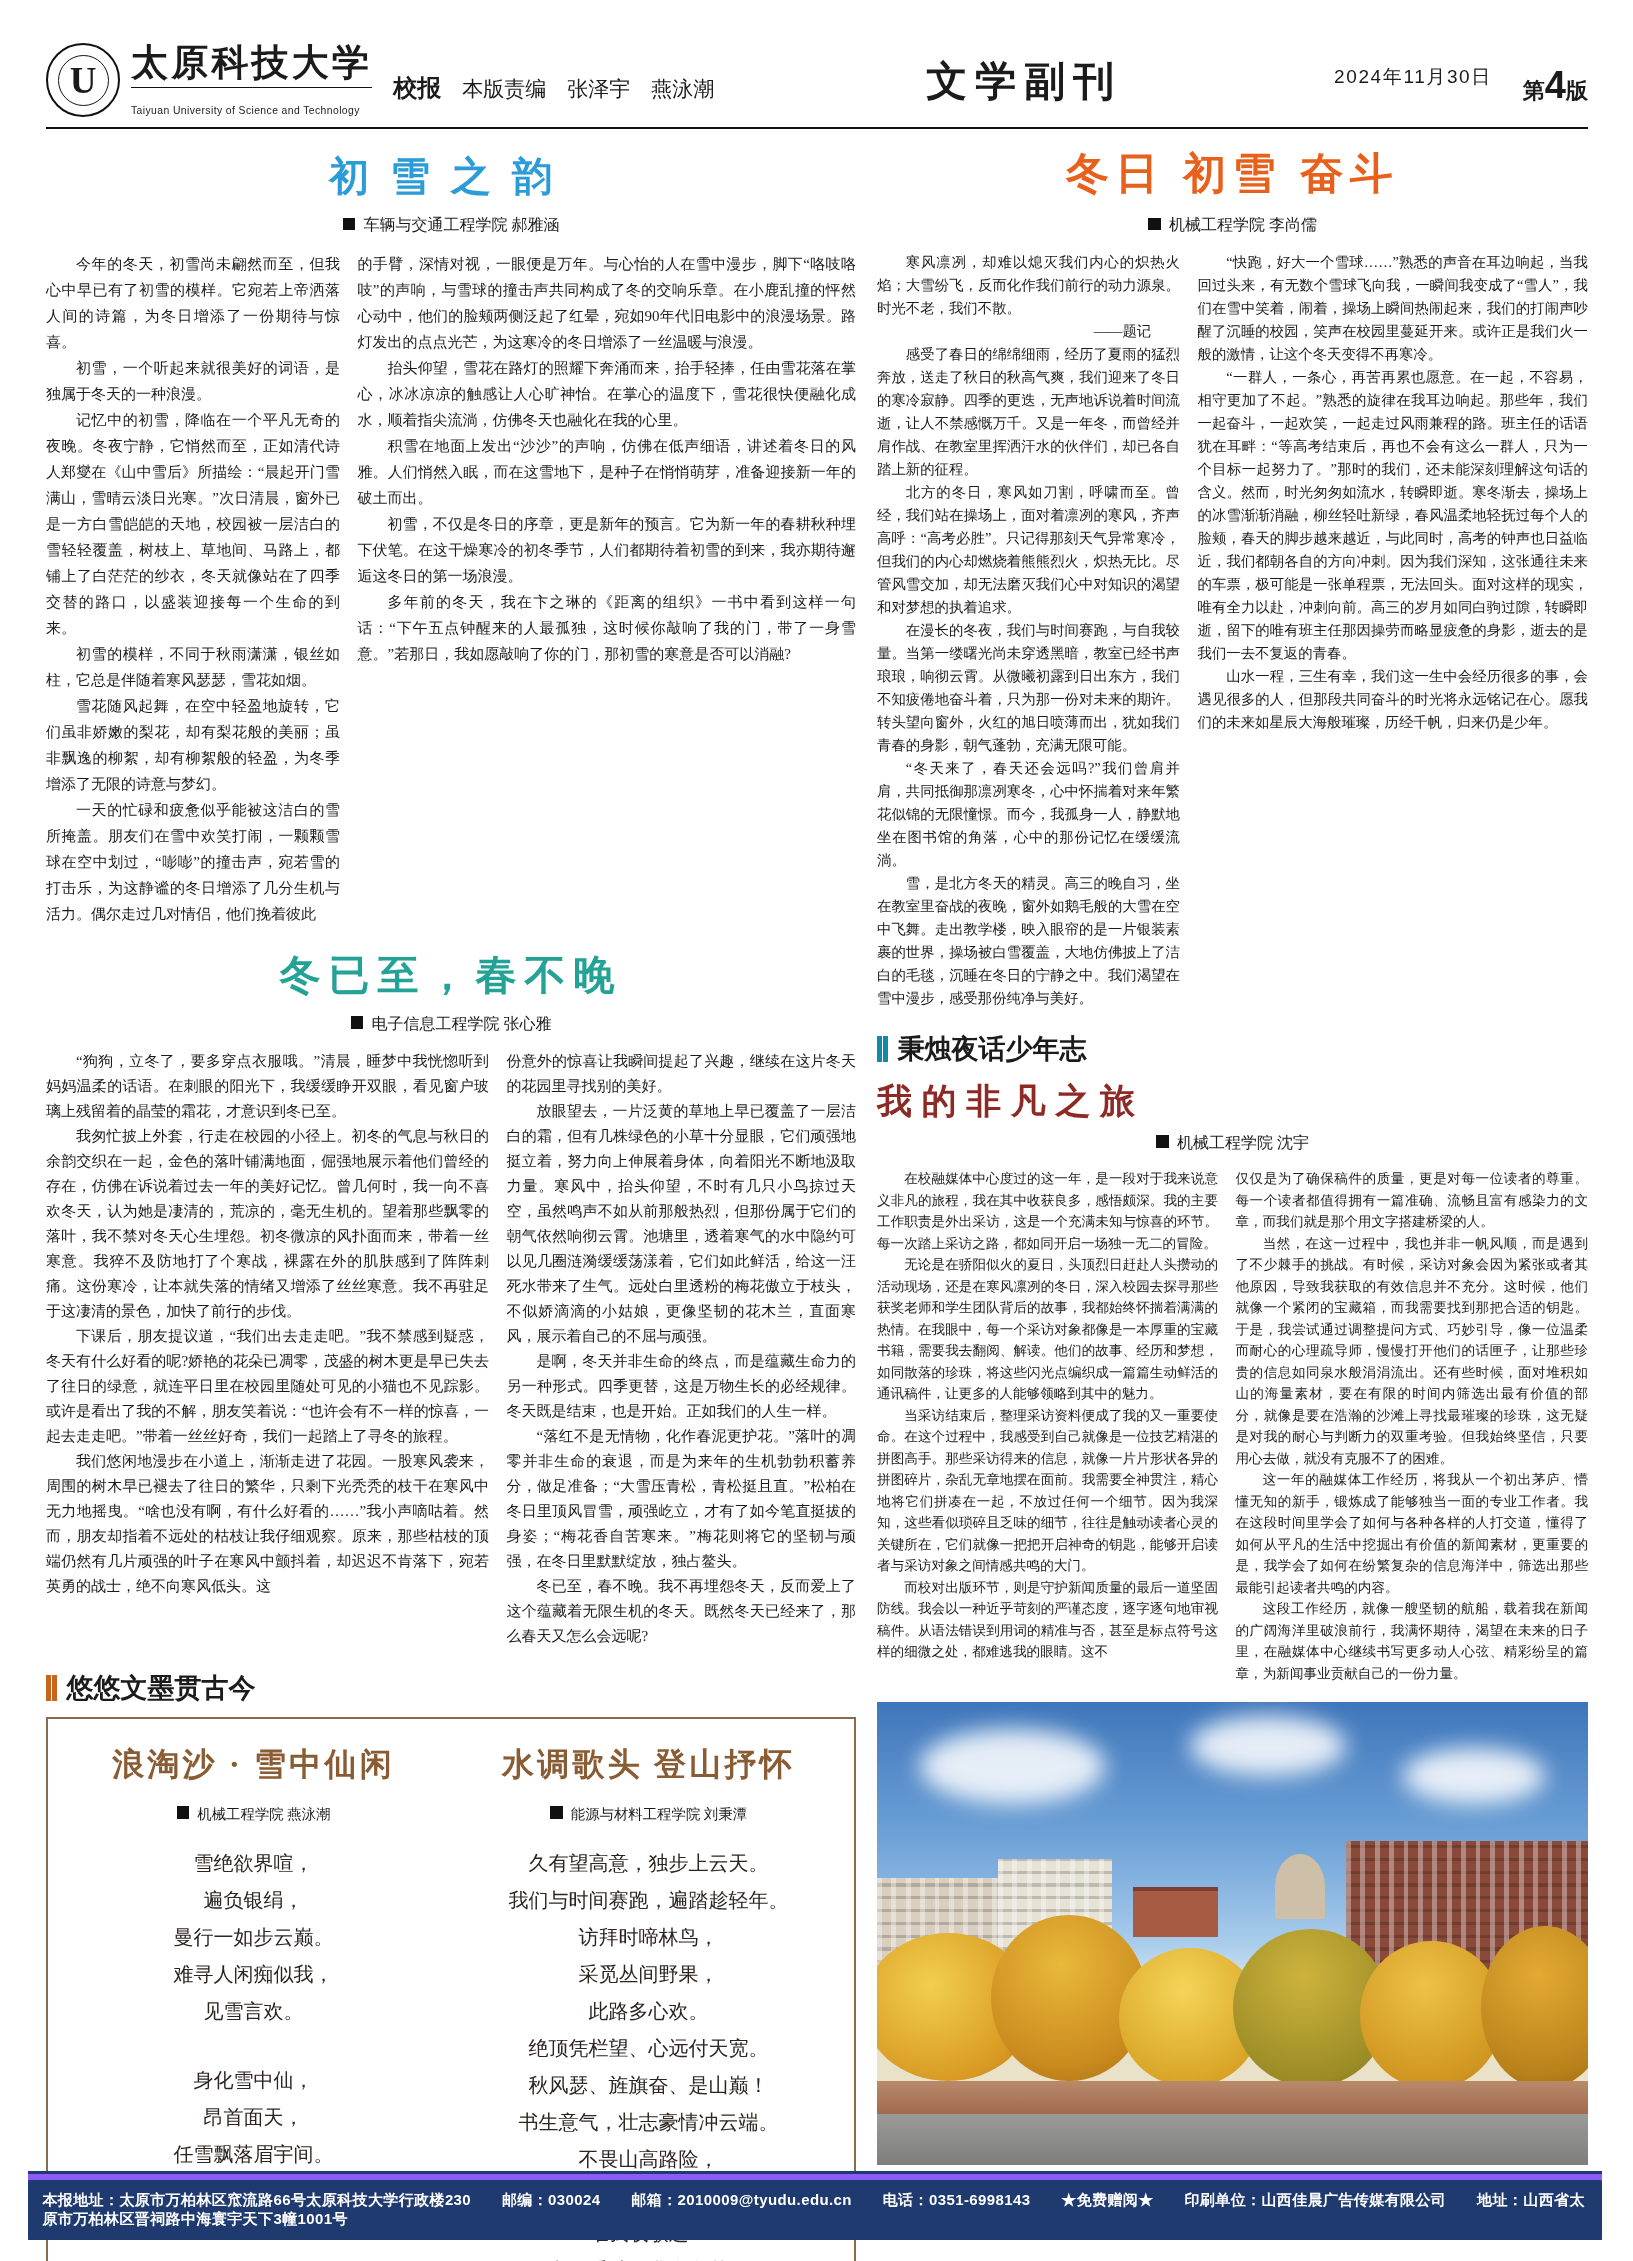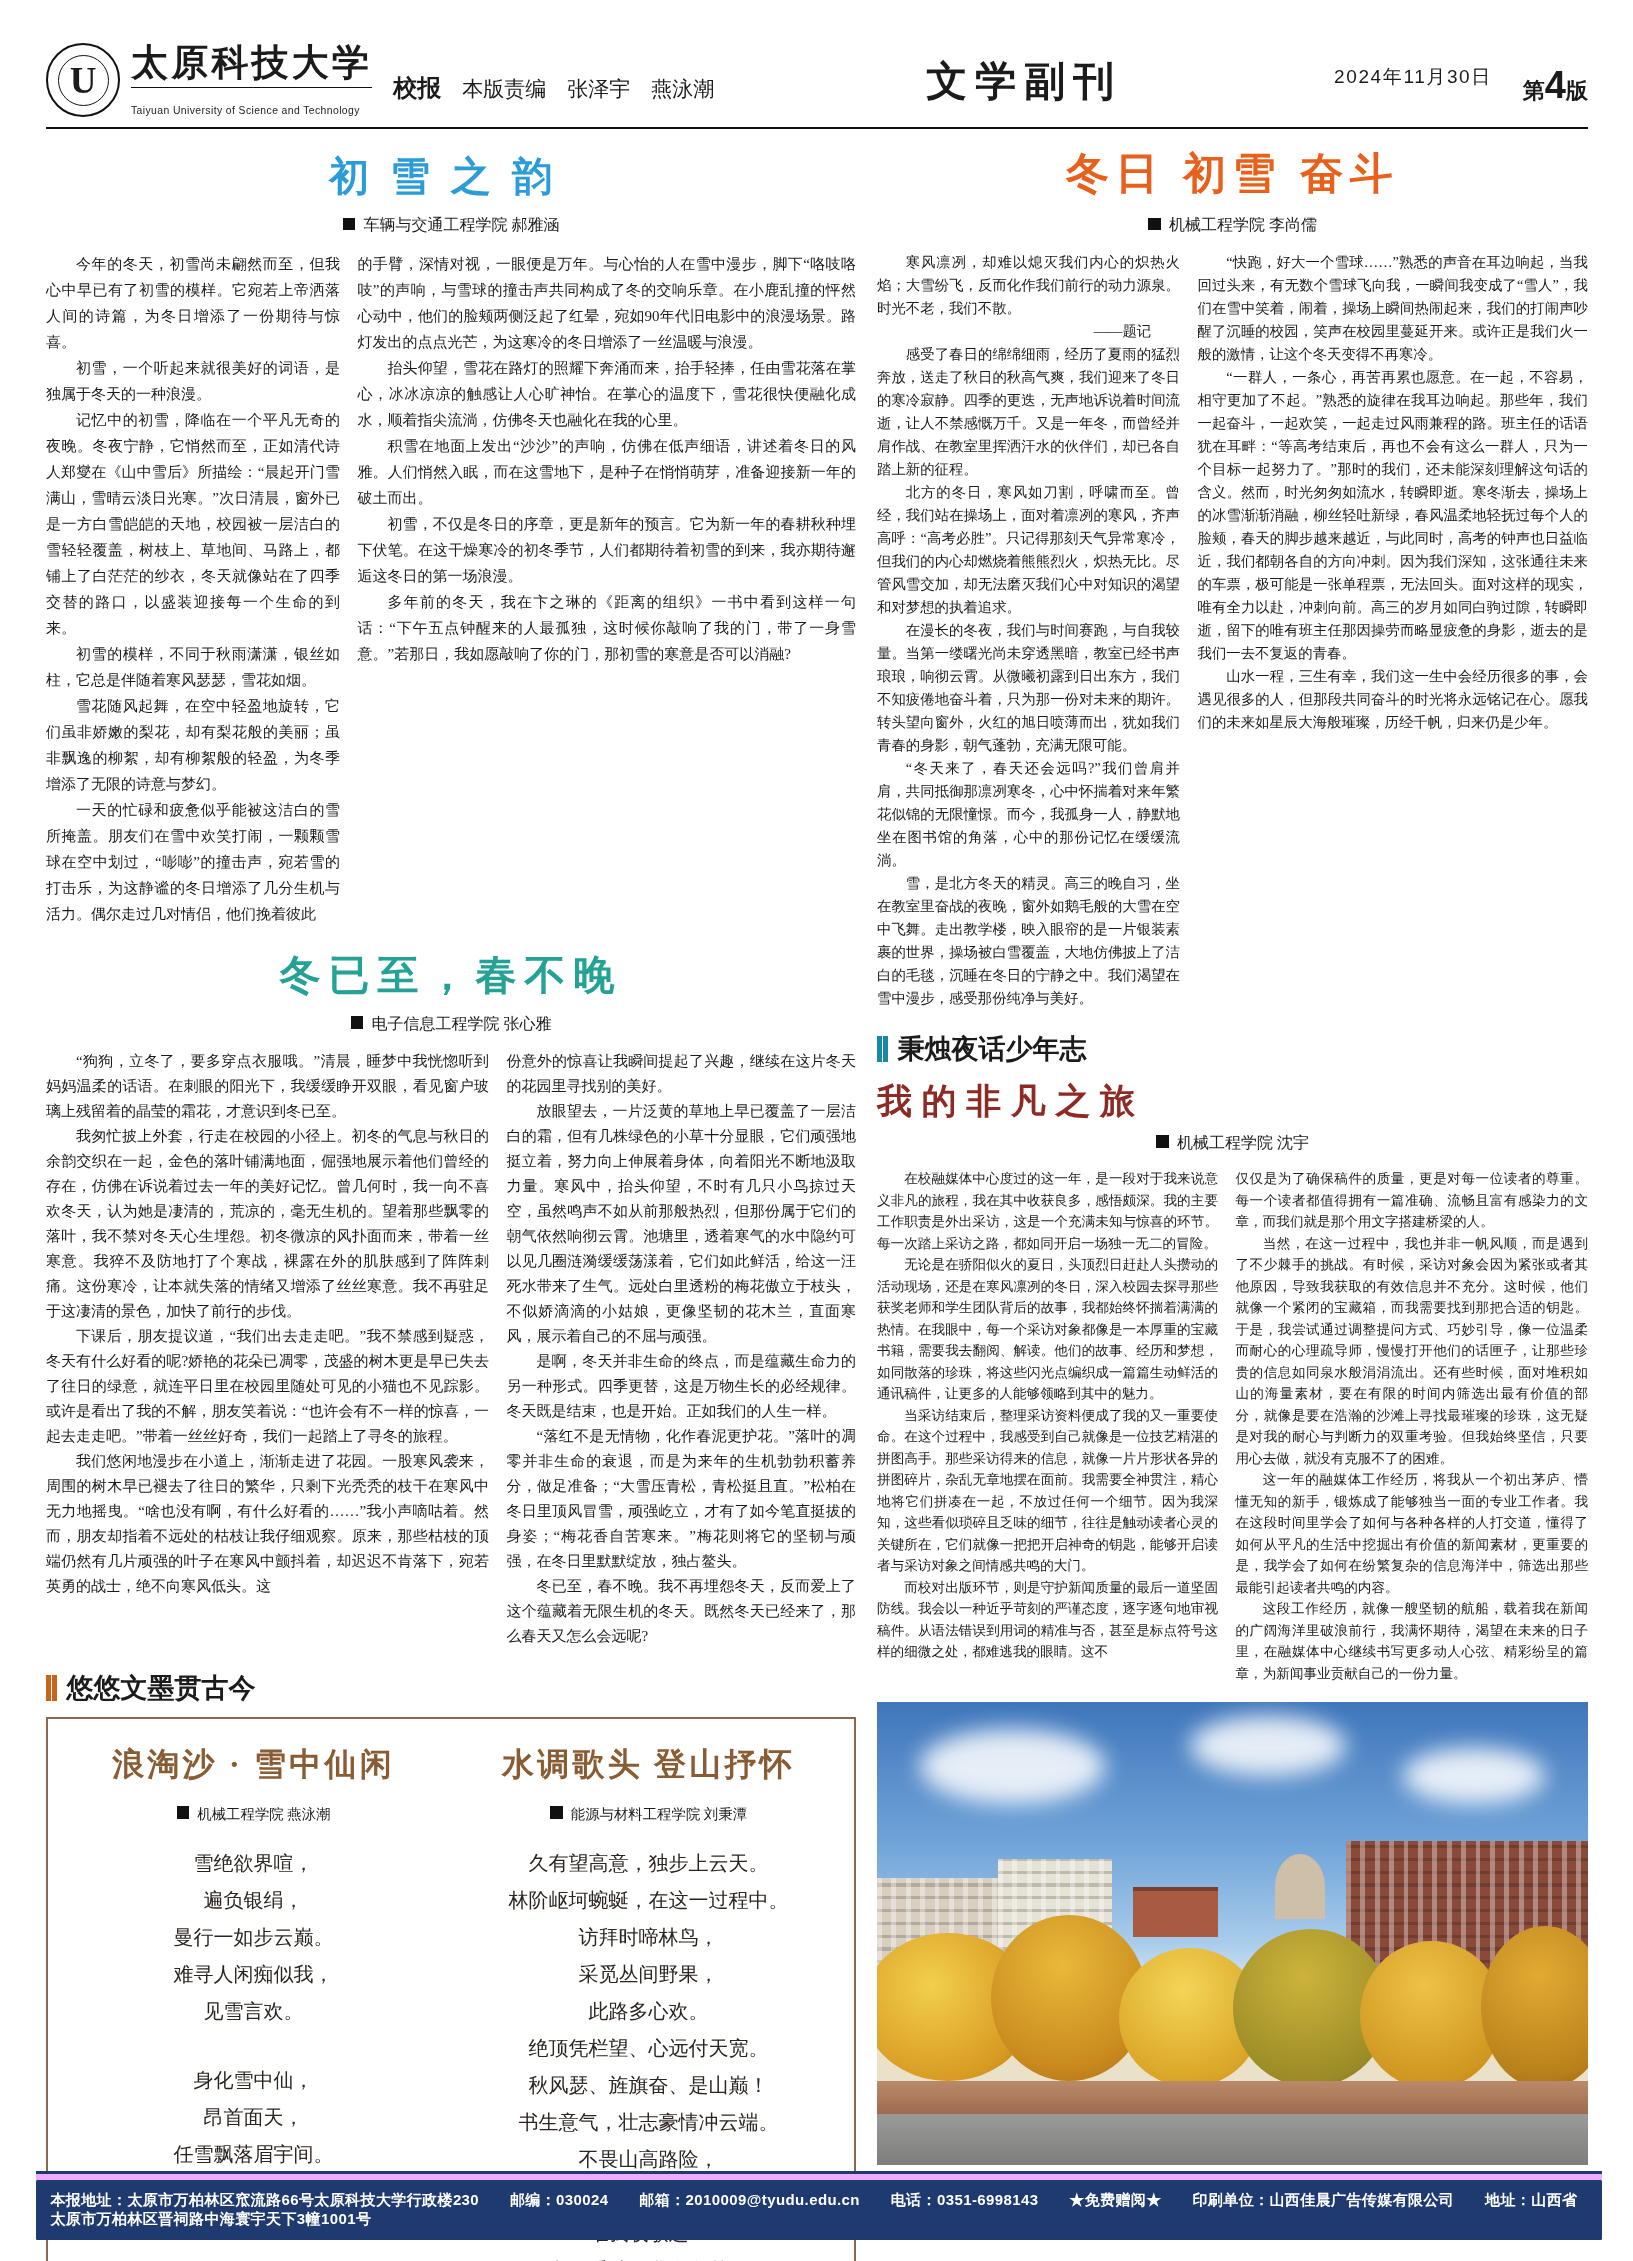--- a/index.html
+++ b/index.html
@@ -69,21 +69,21 @@
   .cloud{position:absolute;background:rgba(255,255,255,.85);border-radius:50%;filter:blur(11px);}
   .bld{position:absolute;}
   .win{background-image:repeating-linear-gradient(90deg,rgba(255,255,255,.35) 0 4.8px,transparent 4.8px 14.4px),
        repeating-linear-gradient(0deg,rgba(0,0,0,.18) 0 3.2px,transparent 3.2px 12.8px);}
   .treeband{position:absolute;left:0;right:0;top:46%;height:40%;}
   .tree{position:absolute;border-radius:50%;}
   .road{position:absolute;left:0;right:0;bottom:0;height:11%;background:linear-gradient(#9a9a98,#7e7e7c);}
   .track{position:absolute;left:0;right:0;bottom:11%;height:7%;background:linear-gradient(#b98a6a,#a06a4e);}
 
   
-  .footer-wrap{position:absolute;left:36px;right:32px;bottom:21px;background:#f0abfc;}
+  .footer-wrap{position:absolute;left:28px;right:32px;bottom:21px;background:#8b5cf6;}
   .footer-rule{height:2.4px;background:#1e3a6e;margin-bottom:6.4px;}
   .footer{background:#1e3a6e;color:#fff;font-family:"Liberation Sans",sans-serif;
           font-size:15px;font-weight:bold;display:flex;align-items:center;justify-content:space-between;
           padding:11px 14.4px;border-radius:1.6px;letter-spacing:0.4px;}
 </style>
 </head>
 <body>
 
 <div class="page">
   <div class="inner">
@@ -180,21 +180,21 @@
                 <p>任雪飘落眉宇间。</p>
                 <p>安求知音携佳酿，</p>
                 <p>对饮钟千。</p>
               </div>
           </div>
           <div class="poem">
             <h2>水调歌头 登山抒怀</h2>
             <div class="byline"><span class="sq"></span><span>能源与材料工程学院  刘秉潭</span></div>
             <div class="lines">
                 <p>久有望高意，独步上云天。</p>
-                <p>林阶岖坷蜿蜒，在这一过程中。</p>
+                <p>我们与时间赛跑，遍踏趁轻年。</p>
                 <p>访拜时啼林鸟，</p>
                 <p>采觅丛间野果，</p>
                 <p>此路多心欢。</p>
                 <p>绝顶凭栏望、心远付天宽。</p>
               </div>
             <div class="lines">
                 <p>秋风瑟、旌旗奋、是山巅！</p>
                 <p>书生意气，壮志豪情冲云端。</p>
                 <p>不畏山高路险，</p>
                 <p>过客身疲气喘。</p>

